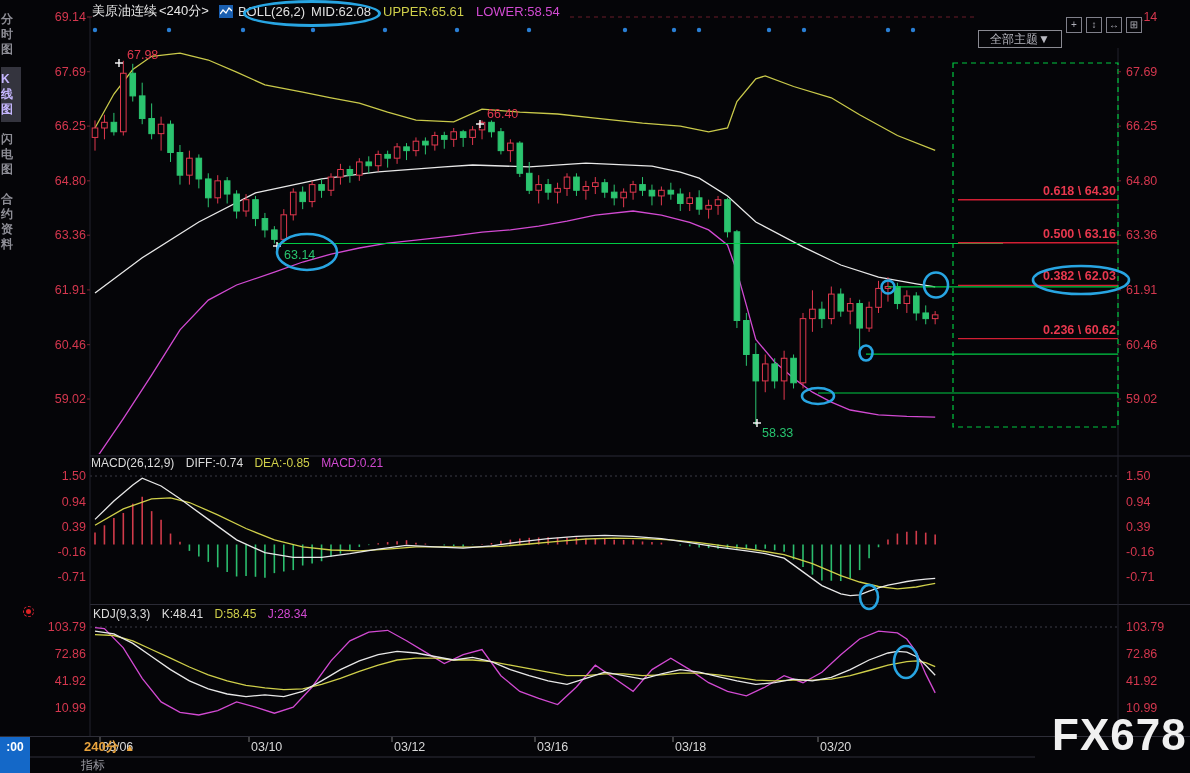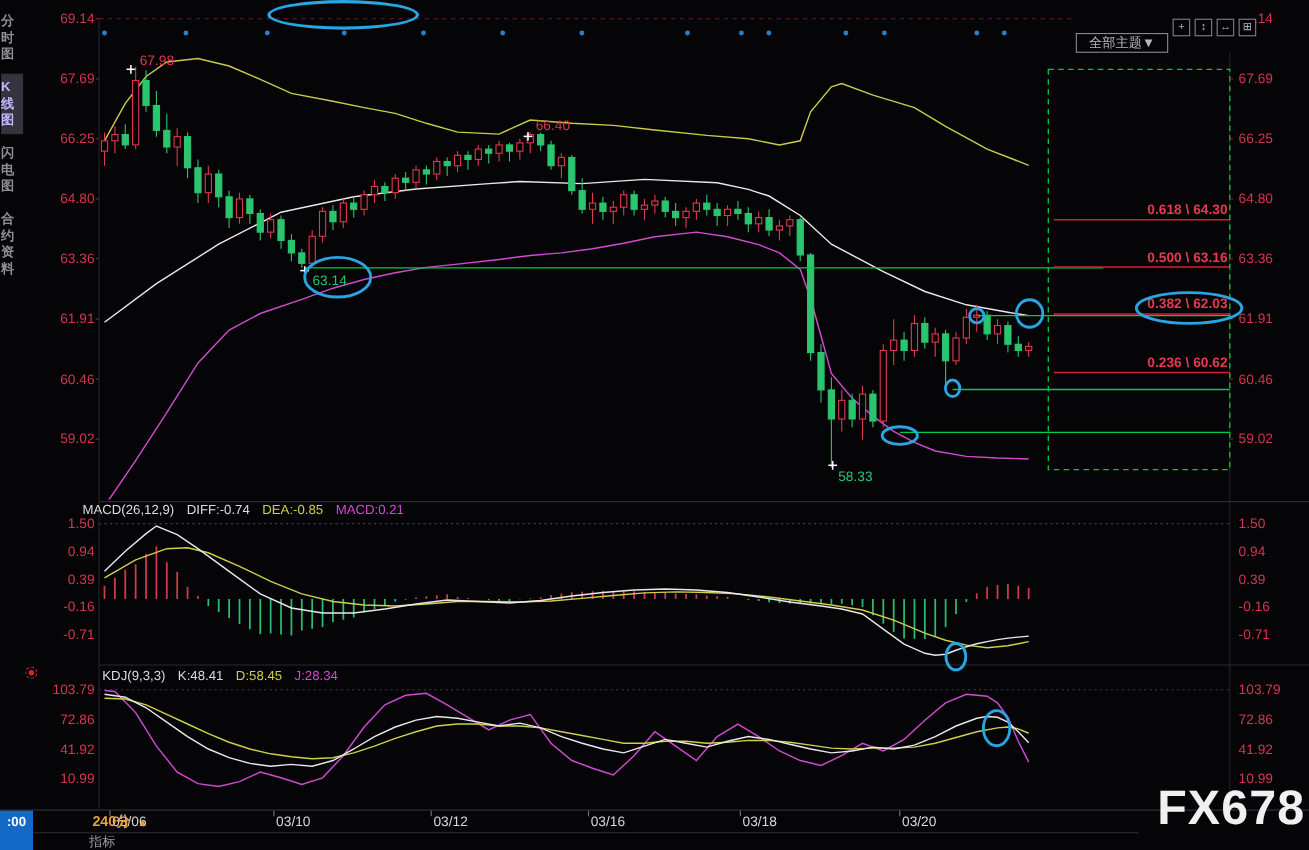--- a/index.html
+++ b/index.html
@@ -454,37 +454,50 @@
       <ellipse cx="307" cy="252" rx="30" ry="18" fill="none" stroke="#28a5e2" stroke-width="2.6"></ellipse>
       <ellipse cx="888" cy="287" rx="6.5" ry="6.5" fill="none" stroke="#28a5e2" stroke-width="2.6"></ellipse>
       <ellipse cx="936" cy="285" rx="12" ry="12.5" fill="none" stroke="#28a5e2" stroke-width="2.6"></ellipse>
       <ellipse cx="866" cy="353" rx="6.5" ry="7.5" fill="none" stroke="#28a5e2" stroke-width="2.6"></ellipse>
       <ellipse cx="818" cy="396" rx="16" ry="8" fill="none" stroke="#28a5e2" stroke-width="2.6"></ellipse>
       <ellipse cx="1081" cy="280" rx="48" ry="14" fill="none" stroke="#28a5e2" stroke-width="2.6"></ellipse>
       <ellipse cx="869" cy="597" rx="9" ry="12" fill="none" stroke="#28a5e2" stroke-width="2.6"></ellipse>
       <ellipse cx="906" cy="662" rx="12" ry="16" fill="none" stroke="#28a5e2" stroke-width="2.6"></ellipse>
     </svg>
 
+  <div class="topbar">
+    <span class="tb-symbol">美原油连续</span>
+    <span class="tb-period">&lt;240分&gt;</span>
+    <span class="tb-icon">
+        <svg width="12" height="11">
+          <polyline points="0,8 3,4 6,7 9,2 12,5" fill="none" stroke="#fff" stroke-width="1.3"></polyline>
+        </svg>
+      </span>
+    <span class="tb-boll">BOLL(26,2)</span>
+    <span class="tb-mid">MID:62.08</span>
+    <span class="tb-upper">UPPER:65.61</span>
+    <span class="tb-lower">LOWER:58.54</span>
+  </div>
   <div class="tb-ellipse"></div>
   <div class="tb-right">
     <span class="themes-btn">全部主题▼</span>
     <span class="tool-box">+</span>
     <span class="tool-box">↕</span>
     <span class="tool-box">↔</span>
     <span class="tool-box">⊞</span>
   </div>
 
   <div class="sidebar">
     <div class="side-item">分时图</div>
     <div class="side-item active">K线图</div>
     <div class="side-item">闪电图</div>
     <div class="side-item">合约资料</div>
   </div>
 
-  <div class="ind-header" style="left:75px;top:456px;">
+  <div class="ind-header" style="left:91px;top:456px;">
     <span class="w">MACD(26,12,9)</span>
     <span class="w" style="margin-left:8px">DIFF:-0.74</span>
     <span class="y">DEA:-0.85</span>
     <span class="m">MACD:0.21</span>
   </div>
   <div class="ind-header" style="left:93px;top:607px;">
     <span class="w">KDJ(9,3,3)</span>
     <span class="w" style="margin-left:8px">K:48.41</span>
     <span class="y">D:58.45</span>
     <span class="m">J:28.34</span>

